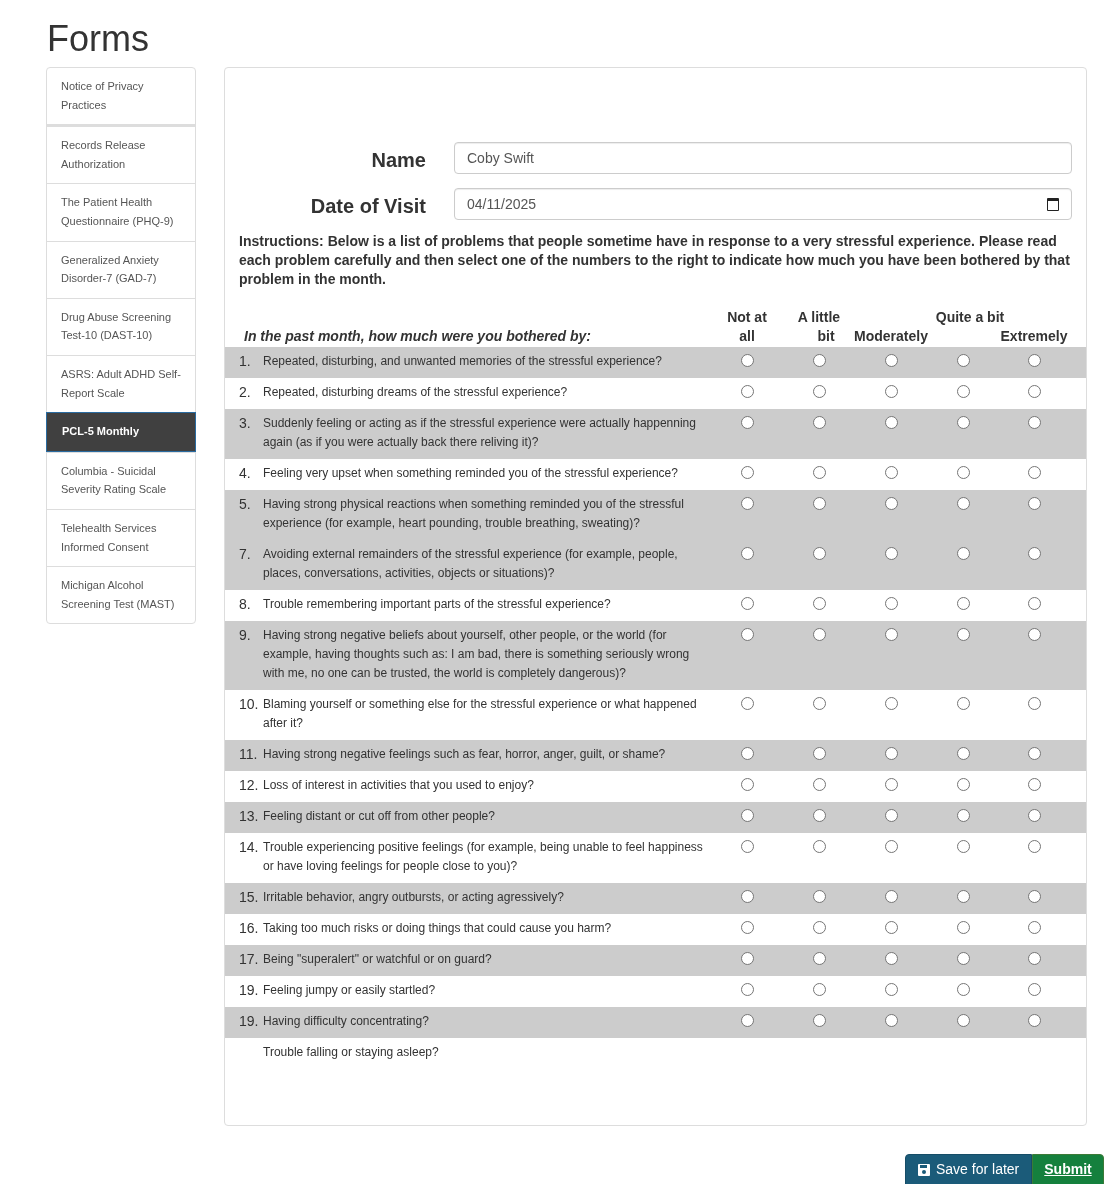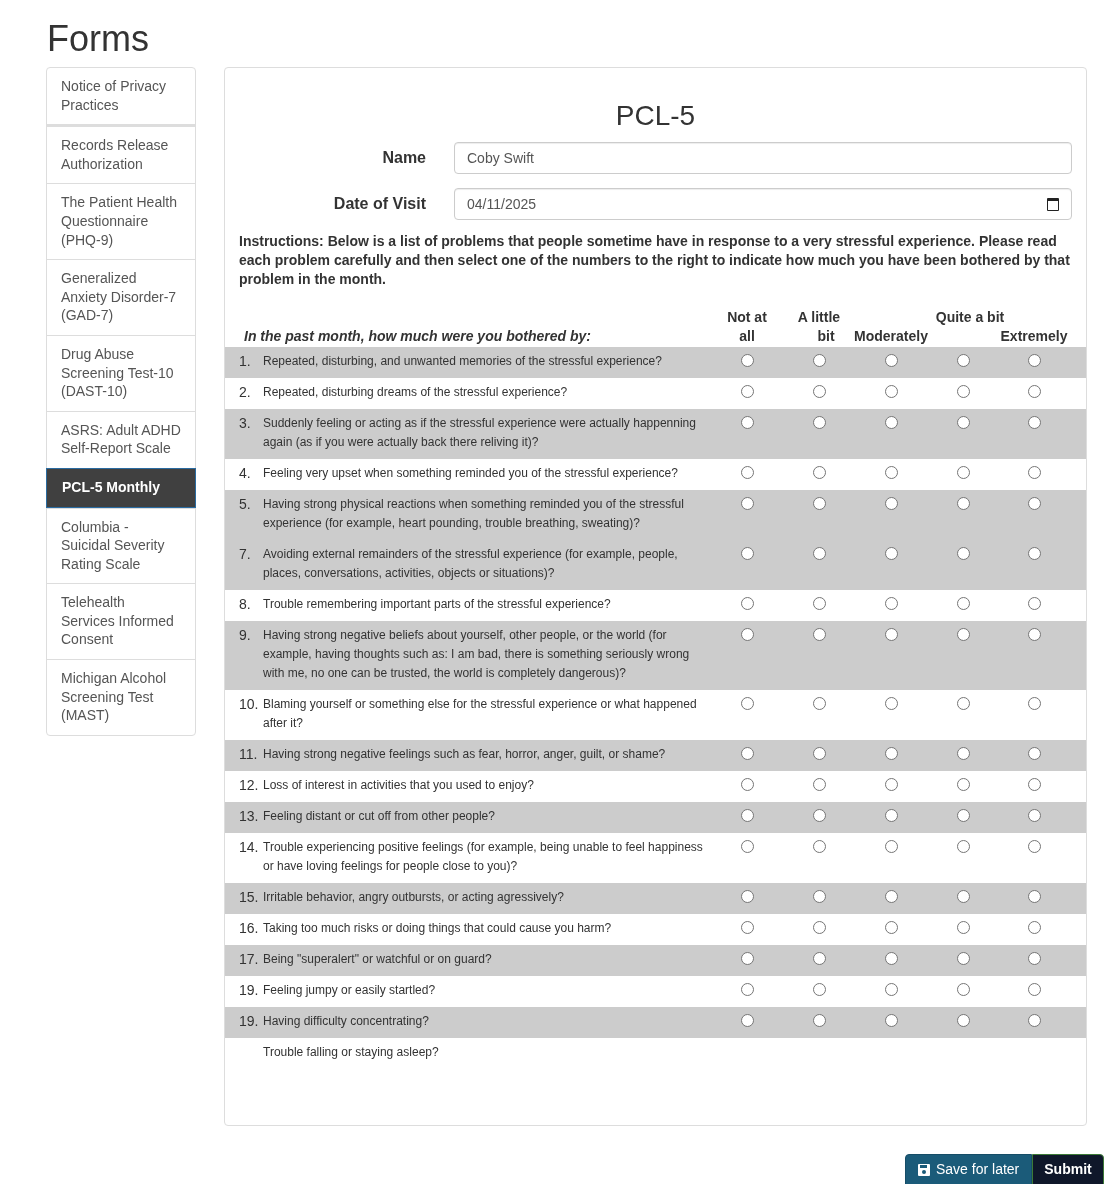--- a/index.html
+++ b/index.html
@@ -15,21 +15,21 @@
     position: absolute; left: 47px; top: 18px;
     font-size: 36px; font-weight: 400; color: #333333; margin: 0;
     line-height: 42px;
   }
   .sidebar {
     position: absolute; left: 46px; top: 67px; width: 150px;
     border: 1px solid #dddddd; border-radius: 4px; background: #fff;
   }
   .side-item {
     padding: 9px 14px 10px 14px;
-    font-size: 14px; line-height: 18.6px; color: #555555;
+    font-size: 11px; line-height: 18.6px; color: #555555;
     border-top: 1px solid #dddddd;
     cursor: pointer;
   }
   .side-item:first-child { border-top: none; }
   .side-item:first-child + .side-item { border-top: 3px solid #dddddd; }
   .side-item.active {
     background: #404040; color: #ffffff; font-weight: 700;
     border-top-color: #1d4468; margin: 0 -1px; padding-left: 15px;
     border: 1px solid #2a6ba0;
   }
@@ -37,21 +37,21 @@
     position: absolute; left: 224px; top: 67px; width: 863px; height: 1059px;
     border: 1px solid #dddddd; border-radius: 4px; background: #fff;
   }
   .form-title {
     position: absolute; left: 0; right: 0; top: 28px; text-align: center;
     font-size: 28px; font-weight: 400; color: #333; margin: 0; line-height: 40px;
   }
   .field-row { position: absolute; left: 0; right: 0; height: 32px; }
   .field-label {
     position: absolute; right: 660px; top: 7px;
-    font-size: 16px; font-weight: 700; color: #333; text-align: right; white-space: nowrap;
+    font-size: 20px; font-weight: 700; color: #333; text-align: right; white-space: nowrap;
   }
   .field-input {
     position: absolute; left: 229px; width: 618px; height: 32px; top: 0;
     border: 1px solid #cccccc; border-radius: 4px; background: #fff;
     padding: 6px 12px; font-size: 14px; color: #555555; line-height: 18px;
     font-family: "Liberation Sans", sans-serif;
     box-shadow: inset 0 1px 1px rgba(0,0,0,0.075);
   }
   .cal-icon {
     position: absolute; right: 12px; top: 9px; width: 12px; height: 13px;
@@ -86,21 +86,21 @@
     border: 1px solid #767676; border-radius: 50%; background: #ffffff;
     margin-left: -6.5px; cursor: pointer;
   }
   .btn-group { position: absolute; left: 905px; top: 1154px; display: flex; }
   .btn {
     height: 31px; padding: 0 12px; font-size: 14px; line-height: 29px; color: #fff;
     border: 1px solid; cursor: pointer; font-family: "Liberation Sans", sans-serif;
     display: flex; align-items: center; gap: 4px;
   }
   .btn-save { background: #1b5b79; border-color: #164d67; border-radius: 4px 0 0 0; }
-  .btn-submit { background: #0f172a; border-color: #3c7a37; border-radius: 0 4px 0 0; font-weight: 700; padding: 0 11px; }
+  .btn-submit { background: #15803d; border-color: #3c7a37; border-radius: 0 4px 0 0; font-weight: 700; padding: 0 11px; text-decoration: underline; }
   .floppy-icon {
     display: inline-block; width: 12px; height: 12px; background: #fff; border-radius: 1px;
     position: relative; margin-right: 2px;
   }
   .floppy-icon::before {
     content: ""; position: absolute; left: 2px; top: 1px; width: 7px; height: 3px; background: #1b5b79;
   }
   .floppy-icon::after {
     content: ""; position: absolute; left: 4px; top: 6px; width: 4px; height: 4px; border-radius: 50%; background: #1b5b79;
   }
@@ -117,21 +117,20 @@
     <div class="side-item">Generalized Anxiety Disorder-7 (GAD-7)</div>
     <div class="side-item">Drug Abuse Screening Test-10 (DAST-10)</div>
     <div class="side-item">ASRS: Adult ADHD Self-Report Scale</div>
     <div class="side-item active">PCL-5 Monthly</div>
     <div class="side-item">Columbia - Suicidal Severity Rating Scale</div>
     <div class="side-item">Telehealth Services Informed Consent</div>
     <div class="side-item">Michigan Alcohol Screening Test (MAST)</div>
   </nav>
 
 <section class="panel">
-  <h2 class="form-title">PCL-5</h2>
 
   <div class="field-row" style="top:74px;">
     <label class="field-label">Name</label>
     <div class="field-input">Coby Swift</div>
   </div>
 
   <div class="field-row" style="top:120px;">
     <label class="field-label">Date of Visit</label>
     <div class="field-input">
       <span>04/11/2025</span>

